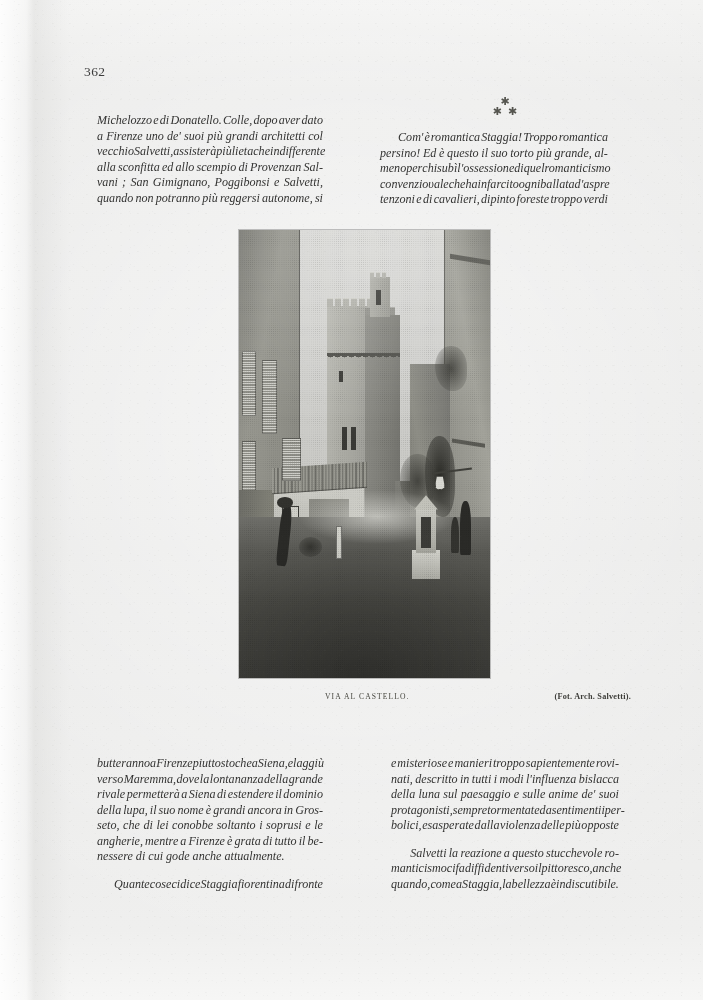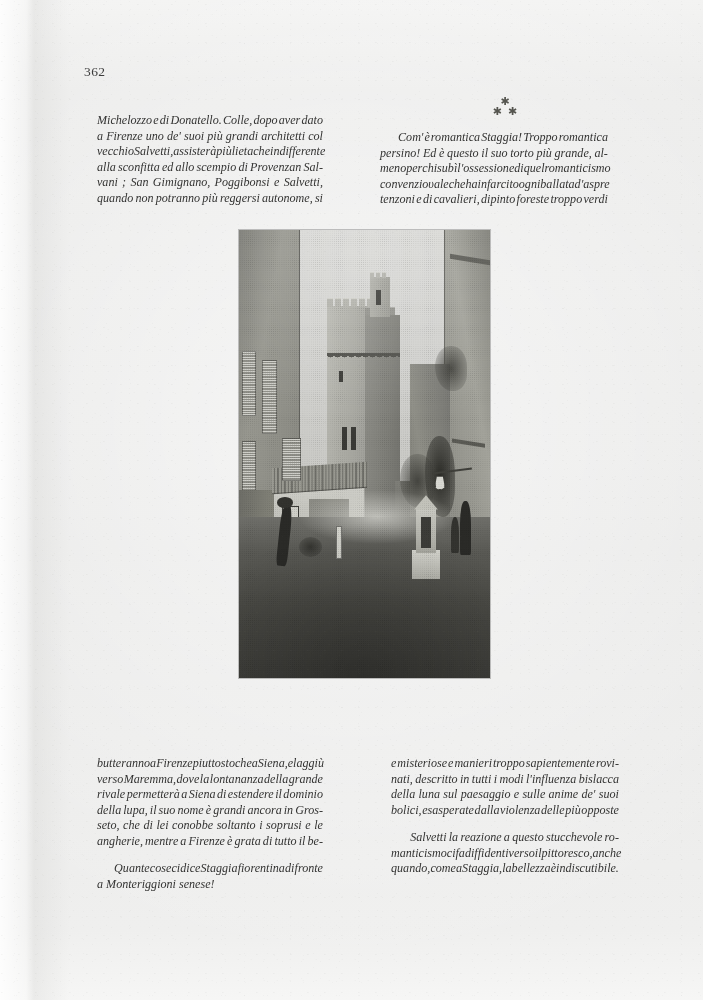--- a/index.html
+++ b/index.html
@@ -555,20 +555,24 @@
         <div class="fig fig-r1"></div>
         <div class="fig fig-r2"></div>
         <div class="blk post"></div>
         <div class="blk bush"></div>
 
         <div class="wash"></div>
         <div class="halftone"></div>
       </div>
     </div>
 
+    <div class="caption-row">
+      <span class="caption-title">VIA AL CASTELLO.</span>
+      <span class="caption-credit">(Fot. Arch. Salvetti).</span>
+    </div>
 
     <div class="col" id="col-bl">
       <p>
         <span class="ln j">
             <span>butteranno</span>
             <span>a</span>
             <span>Firenze</span>
             <span>piuttosto</span>
             <span>che</span>
             <span>a</span>
@@ -624,34 +628,34 @@
             <span>mentre</span>
             <span>a</span>
             <span>Firenze</span>
             <span>è</span>
             <span>grata</span>
             <span>di</span>
             <span>tutto</span>
             <span>il</span>
             <span>be-</span>
           </span>
+        <span class="ln">nessere di cui gode anche attualmente.</span>
       </p>
       <p>
         <span class="ln j">
             <span class="indent"></span>
             <span>Quante</span>
             <span>cose</span>
             <span>ci</span>
             <span>dice</span>
             <span>Staggia</span>
             <span>fiorentina</span>
             <span>di</span>
             <span>fronte</span>
           </span>
-        <span class="ln">a Monteriggioni senese!</span>
       </p>
     </div>
 
     <div class="col" id="col-br">
       <p>
         <span class="ln j">
             <span>e</span>
             <span>misteriose</span>
             <span>e</span>
             <span>manieri</span>
@@ -674,20 +678,28 @@
             <span>luna</span>
             <span>sul</span>
             <span>paesaggio</span>
             <span>e</span>
             <span>sulle</span>
             <span>anime</span>
             <span>de'</span>
             <span>suoi</span>
           </span>
         <span class="ln j">
+            <span>protagonisti,</span>
+            <span>sempre</span>
+            <span>tormentate</span>
+            <span>da</span>
+            <span>sentimenti</span>
+            <span>iper-</span>
+          </span>
+        <span class="ln j">
             <span>bolici,</span>
             <span>esasperate</span>
             <span>dalla</span>
             <span>violenza</span>
             <span>delle</span>
             <span>più</span>
             <span>opposte</span>
           </span>
       </p>
       <p>

